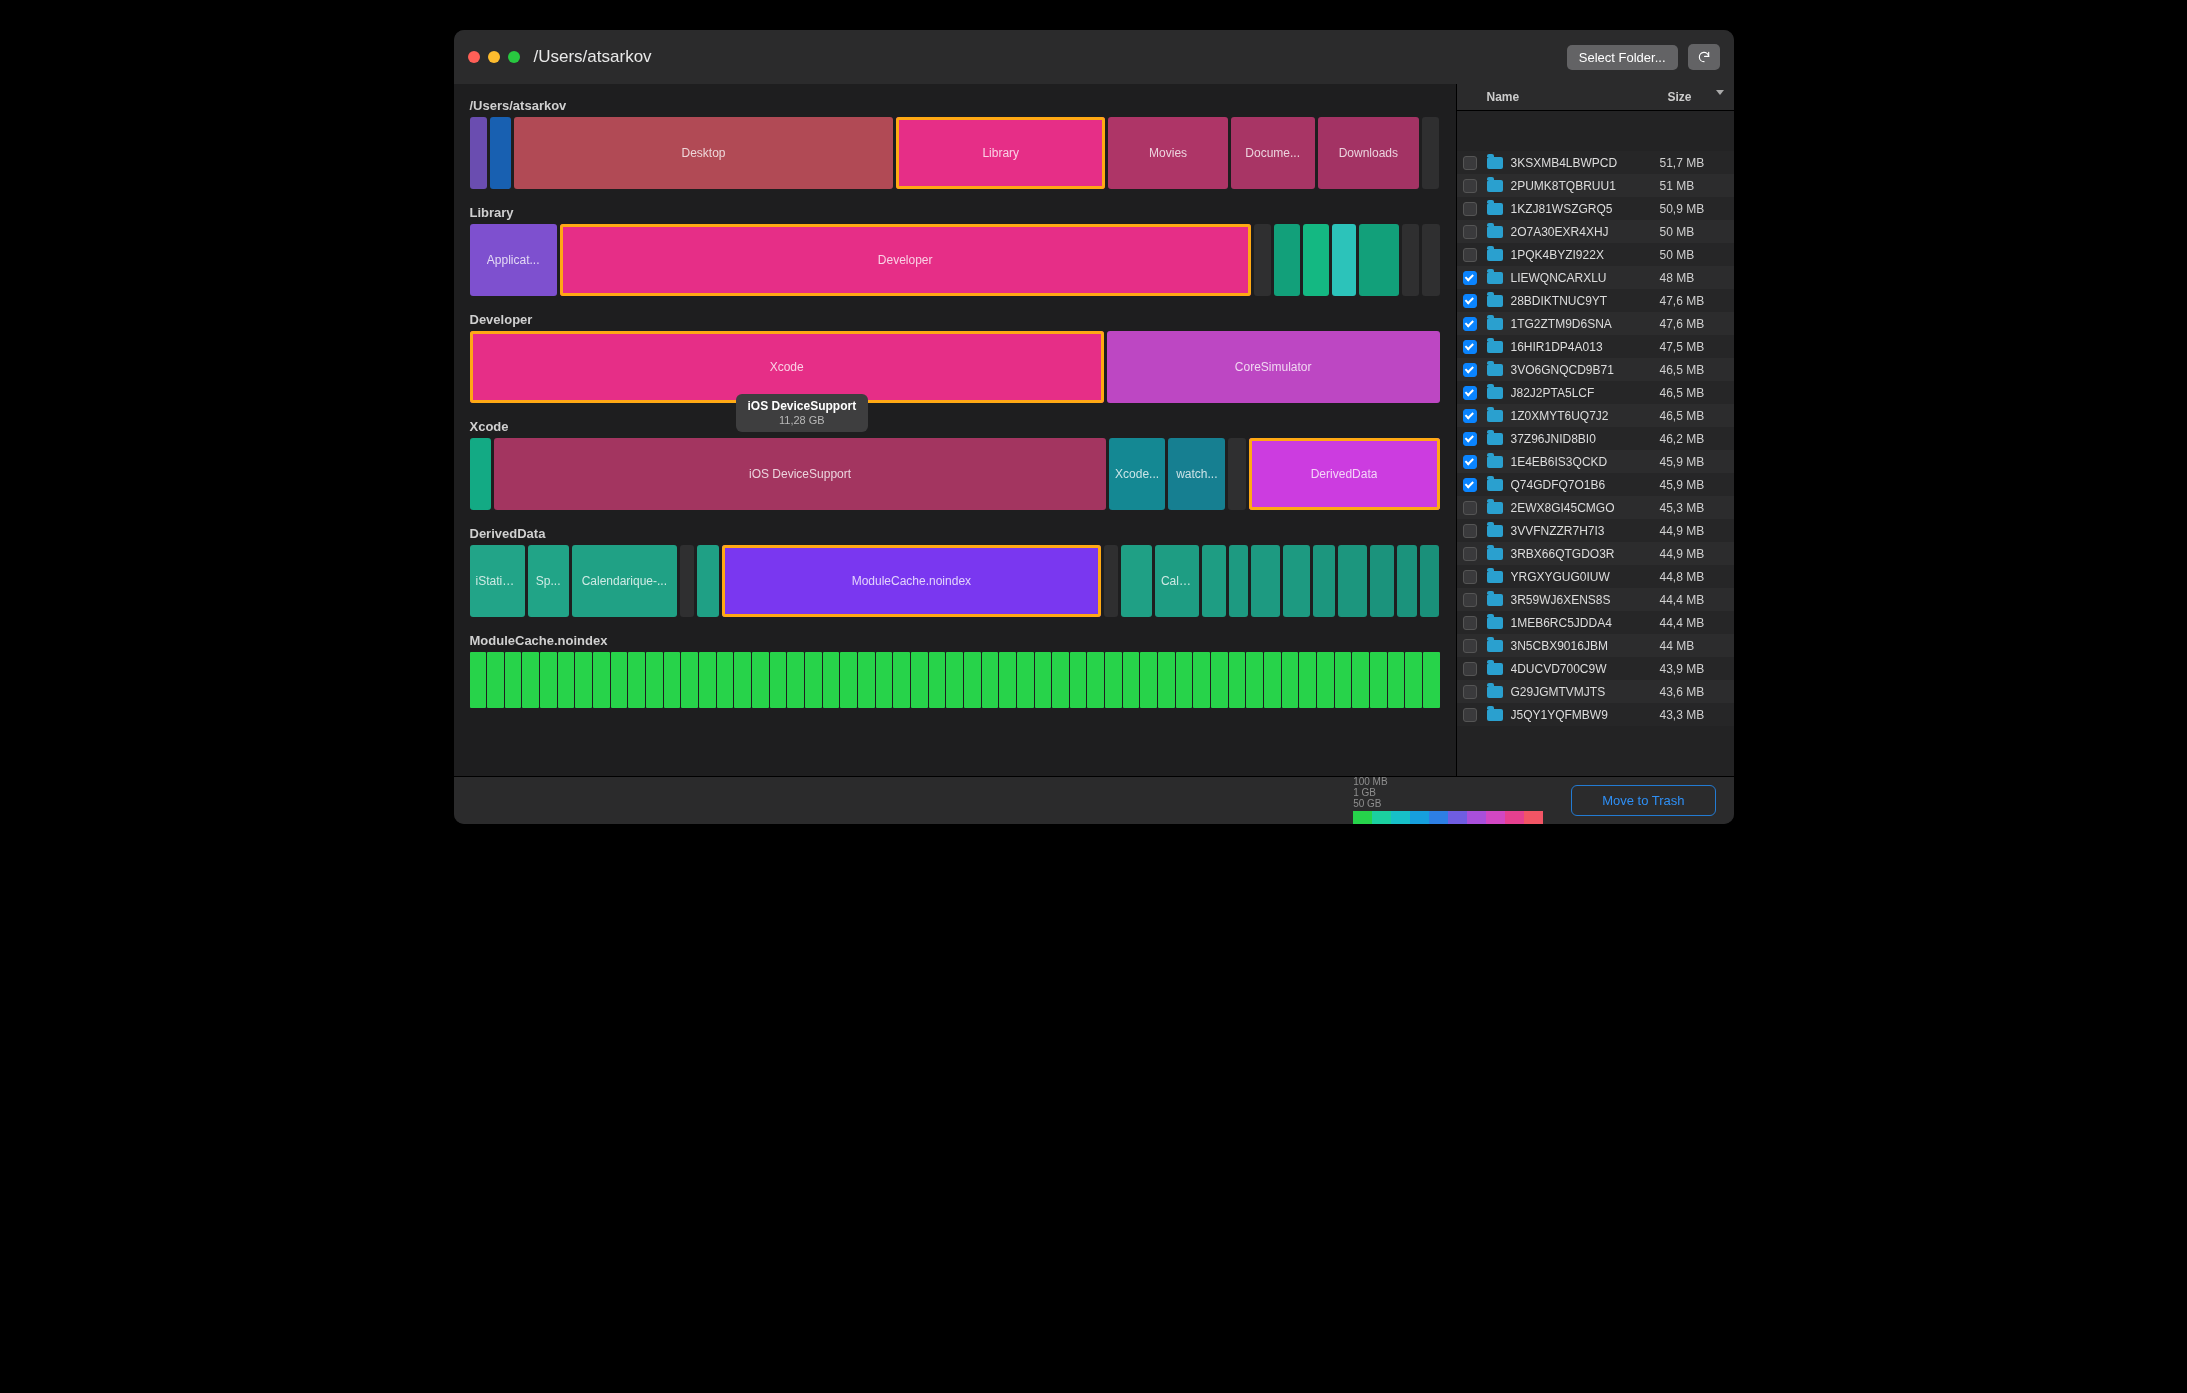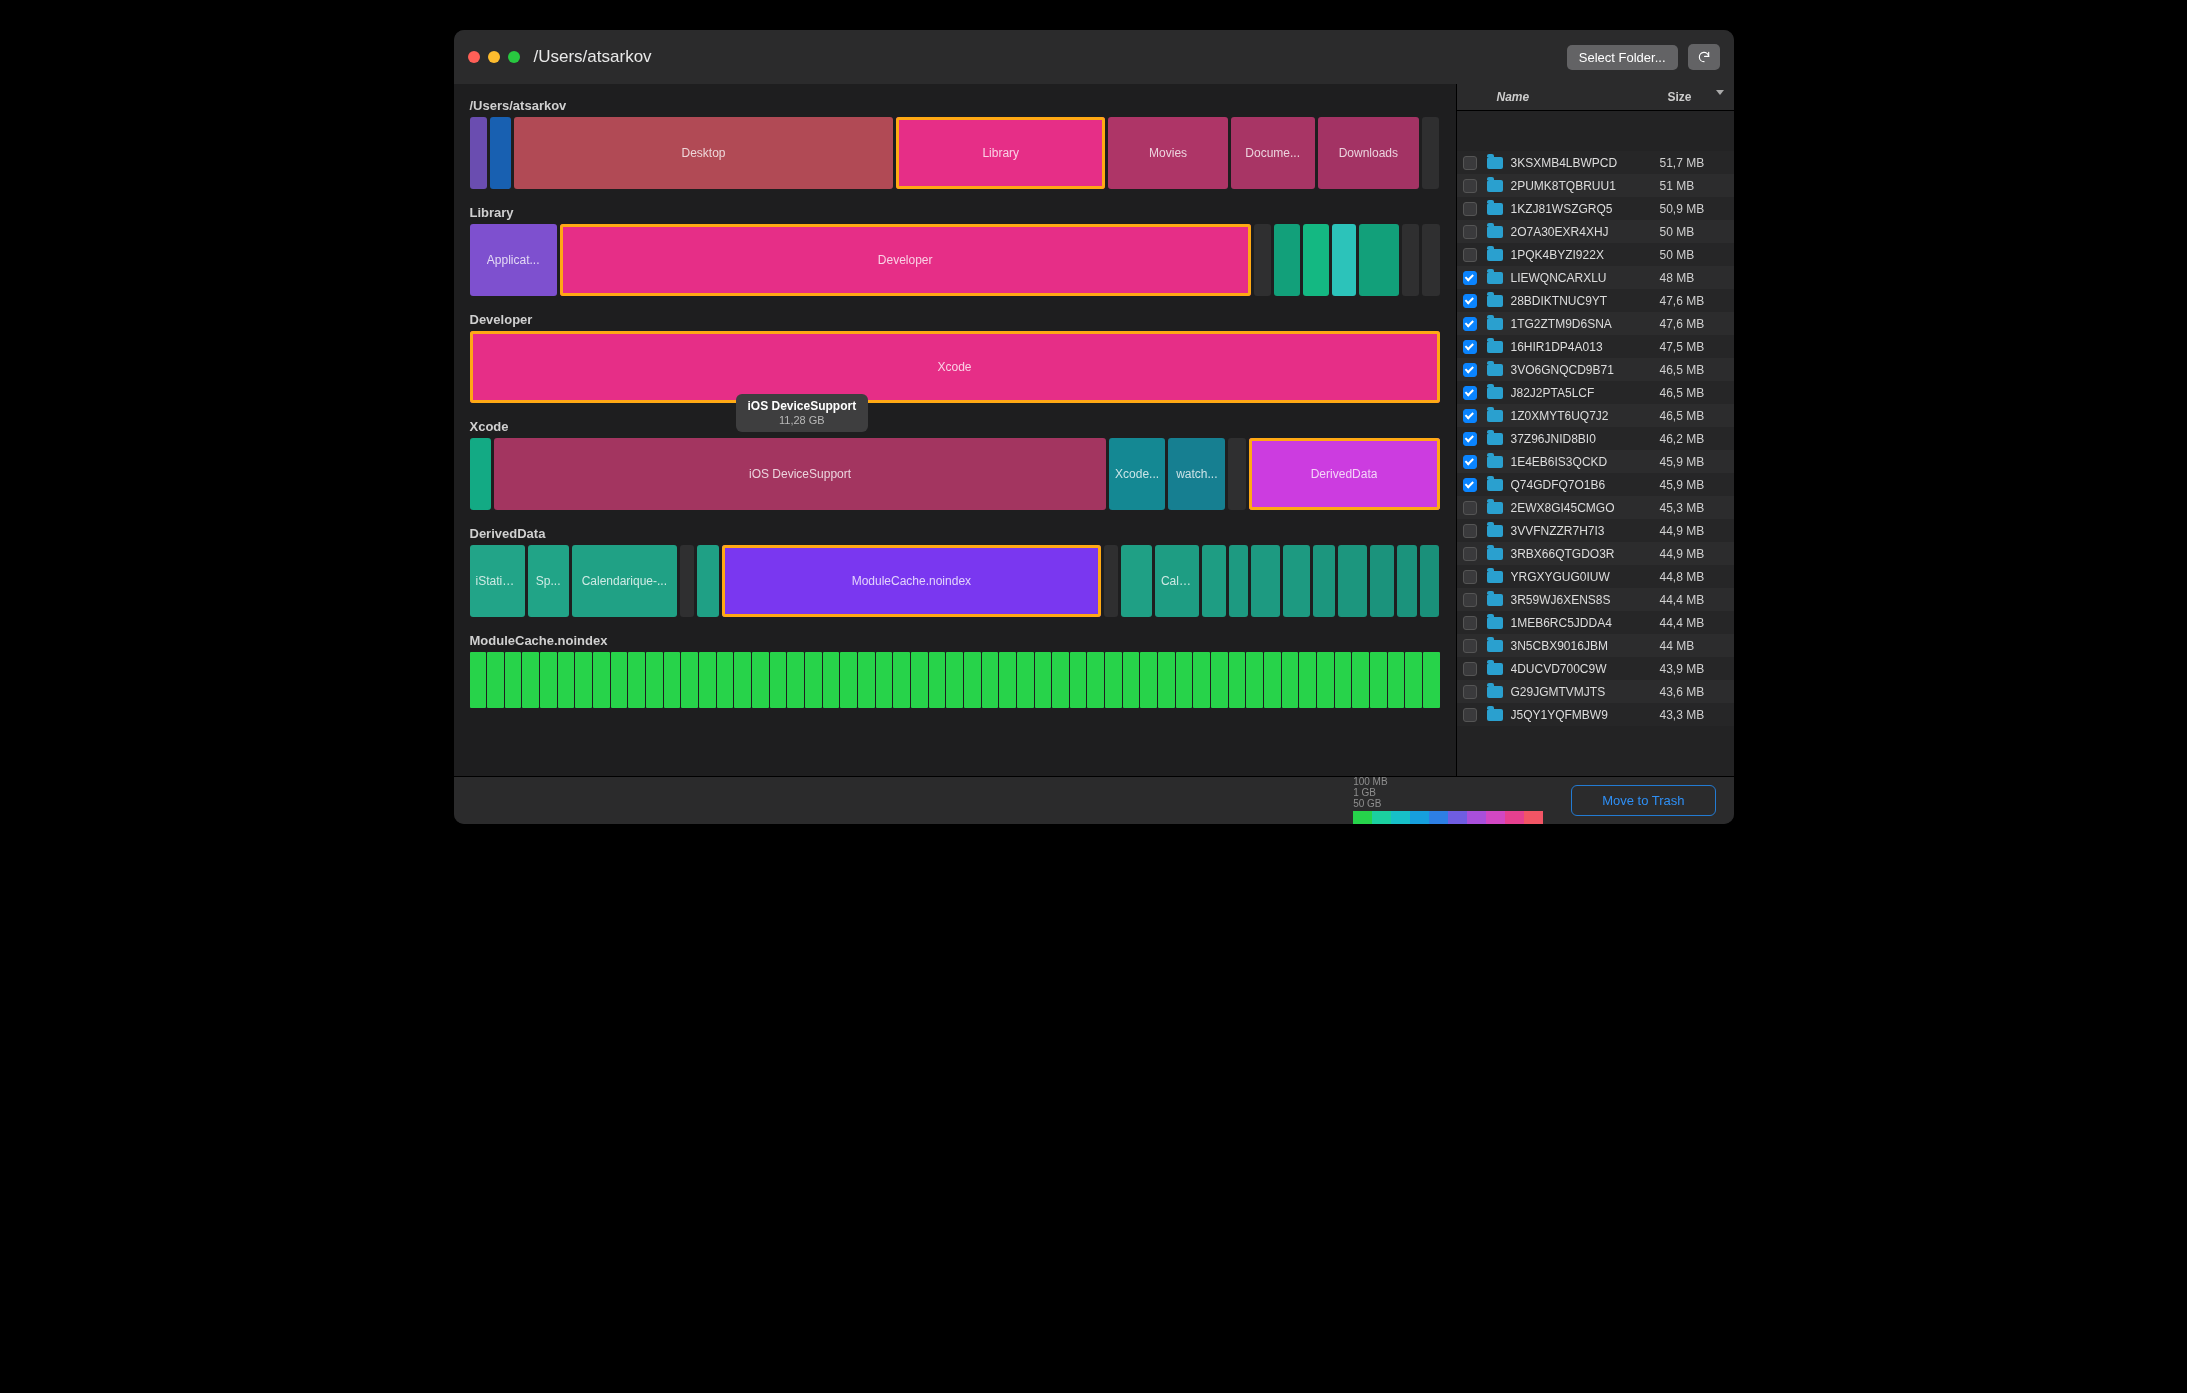--- a/index.html
+++ b/index.html
@@ -78,21 +78,21 @@
   .tooltip .tt-size { color:#b8b8b8; font-size:11px; margin-top:1px; }
 
   .right-pane {
     width:278px; background:#232324; border-left:1px solid #000;
     display:flex; flex-direction:column; position:relative;
   }
   .rhdr {
     display:flex; background:#2b2b2c; padding:6px 10px 6px 10px;
     color:#ccc; font-size:12px; font-weight:600; border-bottom:1px solid #000;
   }
-  .rhdr .c-name { flex:1; margin-left:30px; cursor:pointer;font-style:italic; }
+  .rhdr .c-name { flex:1; margin-left:20px; cursor:pointer; }
   .rhdr .c-size { width:56px; display:flex; justify-content:space-between; cursor:pointer; }
   .rlist { flex:1; overflow-y:auto;margin-top:40px; }
   .rrow {
     display:flex; align-items:center; height:23px; padding:0 10px 0 6px;
     color:#ddd; font-size:12px;
   }
   .rrow:nth-child(odd){ background:#262627; }
   .rrow:nth-child(even){ background:#2c2c2d; }
   .chk { width:14px; height:14px; border-radius:3px; margin-right:10px; cursor:pointer;
          background:#3a3a3c; border:1px solid #555; display:flex; align-items:center; justify-content:center; }
@@ -203,20 +203,23 @@
           </div>
           <div class="block" style="background: rgb(47, 47, 48); flex: 0.5 0 0px;">
             <span></span>
           </div>
         </div>
 
       <div class="row-hdr">Developer</div>
       <div class="bar-row" id="row3">
           <div class="block sel" style="background: rgb(230, 46, 135); flex: 66 0 0px;">
             <span>Xcode</span>
+          </div>
+          <div class="block" style="background: rgb(189, 71, 195); flex: 34 0 0px;">
+            <span>CoreSimulator</span>
           </div>
         </div>
 
       <div class="row-hdr">Xcode</div>
       <div class="bar-row" id="row4" style="position:relative">
         <div class="tooltip">
           <div class="tt-title">iOS DeviceSupport</div>
           <div class="tt-size">11,28 GB</div>
         </div>
       <div class="block" style="background: rgb(19, 170, 132); flex: 1.1 0 0px;">

